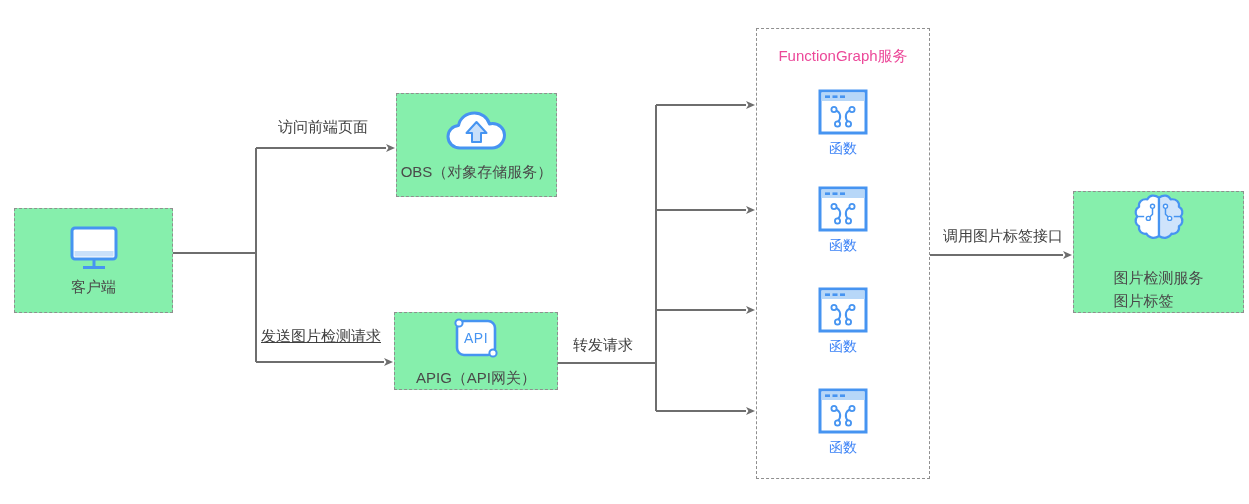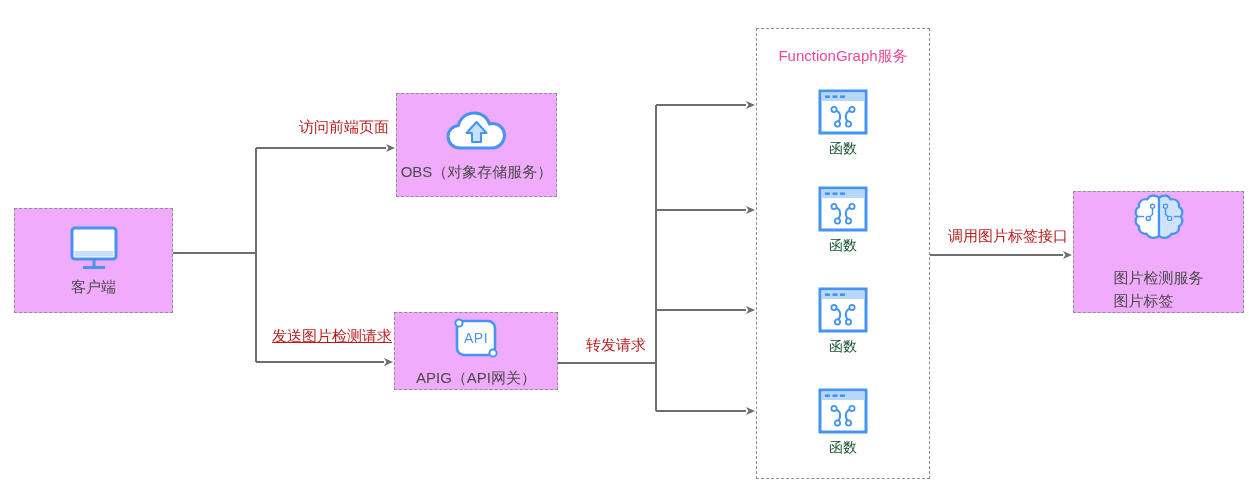--- a/index.html
+++ b/index.html
@@ -1,26 +1,26 @@
 <!DOCTYPE html>
 <html><head>
 <meta charset="utf-8">
 <style>
   html,body{margin:0;padding:0;background:#ffffff;}
   body{font-family:"Liberation Sans","DejaVu Sans",sans-serif;color:#4a4a4a;}
   .canvas{position:relative;width:1249px;height:504px;background:#fff;overflow:hidden;}
   .overlay{position:absolute;left:0;top:0;pointer-events:none;}
-  .node{position:absolute;border:1px dashed #8f8f8f;background:#f0abfc;
+  .node{position:absolute;border:1px dashed #8f8f8f;background:#86efac;
         display:flex;flex-direction:column;align-items:center;justify-content:center;box-sizing:border-box;}
   .node-label{font-size:15px;color:#4a4a4a;margin-top:7px;white-space:nowrap;}
-  .edge-label{position:absolute;font-size:15px;color:#b91c1c;text-align:right;white-space:nowrap;}
+  .edge-label{position:absolute;font-size:15px;color:#404040;text-align:center;white-space:nowrap;}
   .fg-box{position:absolute;border:1px dashed #8f8f8f;background:#fff;box-sizing:border-box;}
   .fg-title{position:absolute;top:18px;left:0;right:0;text-align:center;font-size:15px;color:#ec4899;white-space:nowrap;}
   .fn-unit{position:absolute;left:0;right:0;display:flex;flex-direction:column;align-items:center;}
-  .fn-label{font-size:14px;color:#14532d;margin-top:5px;}
+  .fn-label{font-size:14px;color:#3b82f6;margin-top:5px;}
   .ai-lines{margin-top:24px;font-size:15px;color:#4a4a4a;line-height:23px;}
 </style>
 </head>
 <body>
 
 <div class="canvas">
 
   <svg class="overlay" width="1249" height="504">
     <defs>
       <marker id="arrow" markerWidth="11" markerHeight="10" refX="0" refY="4" orient="auto" markerUnits="userSpaceOnUse">

